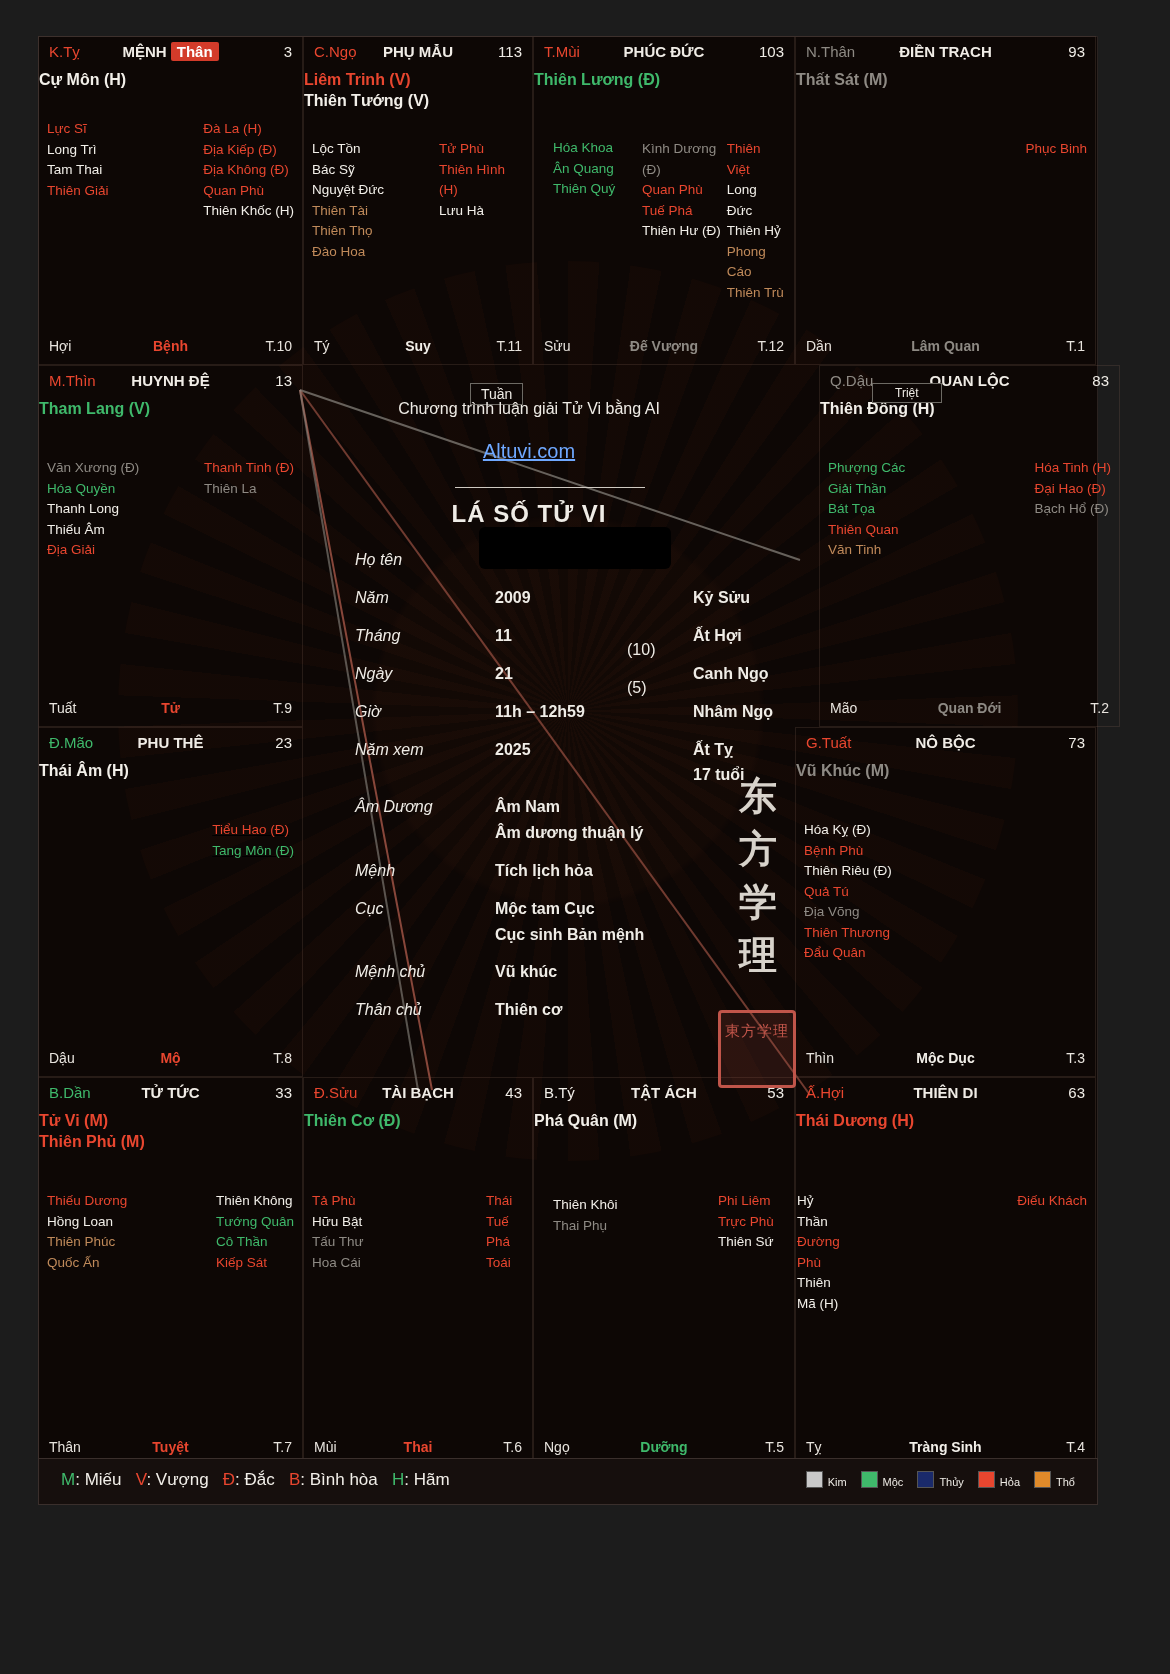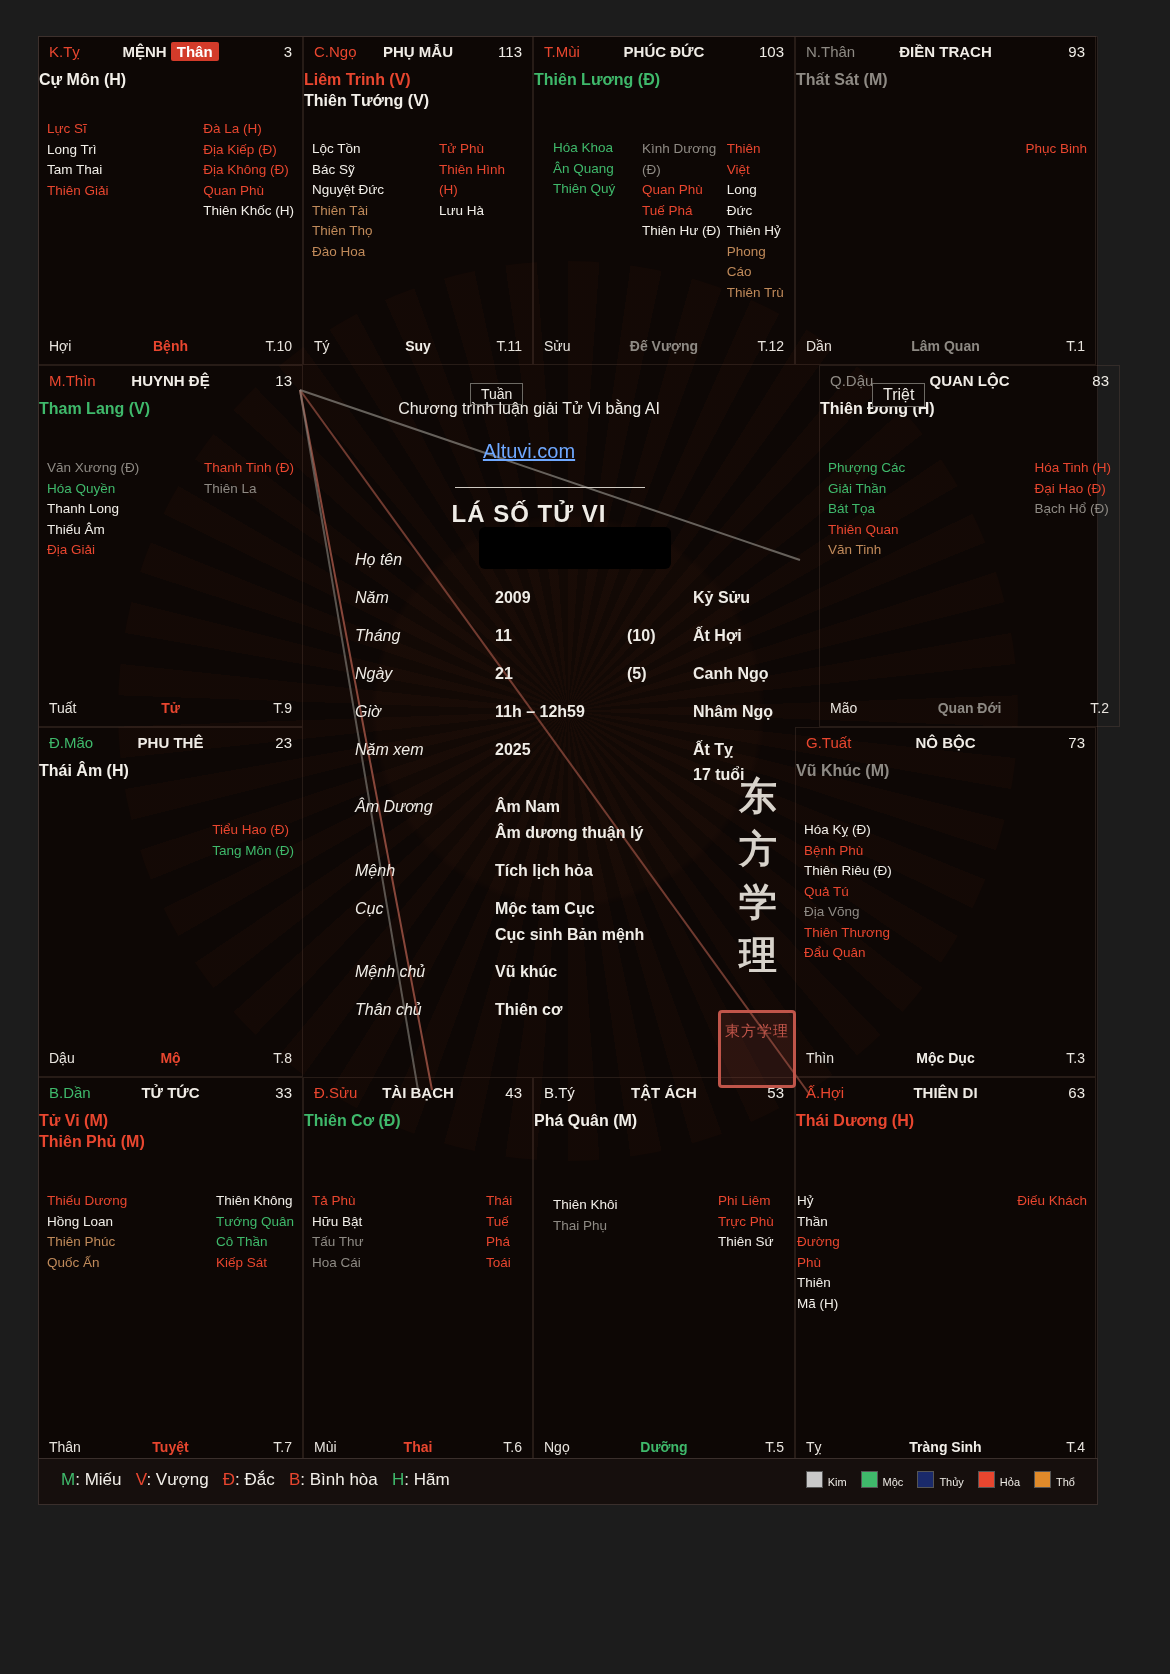--- a/index.html
+++ b/index.html
@@ -26,31 +26,31 @@
   .foot .tn{position:absolute;right:10px;top:0;color:#e8e4de;}
   
   .red{color:#e8462f;}
   .green{color:#3fb96b;}
   .white{color:#f2efe9;}
   .gray{color:#8e8a84;}
   .tan{color:#c08a5a;}
   
   #center{position:absolute;left:295px;top:365px;width:468px;height:725px;}
   #center .tuan{position:absolute;left:175px;top:18px;border:1px solid #6d6a64;color:#efece6;font-size:14px;padding:2px 10px;background:#0d0705;}
-  #triet{position:absolute;left:872px;top:383px;border:1px solid #6d6a64;color:#efece6;font-size:16px;padding:2px 10px;background:#0d0705;z-index:5;}
+  #triet{position:absolute;left:872px;top:383px;border:1px solid #6d6a64;color:#efece6;font-size:12px;padding:2px 22px;background:#0d0705;z-index:5;}
   #ai-line{position:absolute;left:295px;top:400px;width:468px;text-align:center;color:#efece6;font-size:16px;}
   #site{position:absolute;left:295px;top:440px;width:468px;text-align:center;}
   #site a{color:#6fa8ff;font-size:20px;text-decoration:underline;text-align:center;}
   #rule{position:absolute;left:455px;top:487px;width:190px;height:1px;background:#cfcac2;}
   #latitle{position:absolute;left:295px;top:500px;width:468px;text-align:center;color:#efece6;font-size:24px;font-weight:bold;letter-spacing:1px;}
   #redact{position:absolute;left:479px;top:527px;width:192px;height:42px;background:#000;border-radius:6px;}
   .info{position:absolute;font-size:16px;color:#efece6;}
   .info .lbl{position:absolute;left:0;width:132px;font-style:italic;}
   .info .v1{position:absolute;left:140px;font-weight:bold;}
-  .info .v2{position:absolute;left:272px;font-weight:bold;}
+  .info .v2{position:absolute;left:272px;font-weight:normal;margin-top:14px;}
   .info .v3{position:absolute;left:338px;font-weight:bold;}
   #dongphuong{position:absolute;left:728px;top:770px;width:60px;text-align:center;color:#d8d3cb;font-size:38px;line-height:53px;font-weight:bold;}
   #seal{position:absolute;left:718px;top:1010px;width:78px;height:78px;border:3px solid #c0554a;border-radius:4px;
         background:rgba(190,90,75,.15);color:#c0554a;font-size:15px;line-height:17px;text-align:center;padding-top:9px;box-sizing:border-box;letter-spacing:1px;}
   
   svg#lines{position:absolute;left:0;top:0;width:1170px;height:1674px;pointer-events:none;}
   
   #legend{position:absolute;left:38px;top:1458px;width:1058px;height:45px;border:1px solid #3a2f2c;background:#160f0d;}
   #legend .left{position:absolute;left:22px;top:11px;font-size:17px;}
   #legend .right{position:absolute;right:22px;top:12px;font-size:11px;color:#efece6;display:flex;gap:14px;align-items:center;}
@@ -256,21 +256,21 @@
 
   <div class="cell" id="cell-phuthe" style="left:38px;top:727px;width:265px;height:350px;">
     <div class="hdr">
       <span class="branch green">Đ.Mão</span>
       <span class="palace">PHU THÊ</span>
       <span class="num">23</span>
     </div>
     <div class="stars-main white">
       <div>Thái Âm (H)</div>
     </div>
-    <div class="cols" style="top:92px;justify-content:flex-end;">
+    <div class="cols" style="top:92px;justify-content:flex-end;text-decoration:underline;">
       <div class="col">
         <span class="red">Tiểu Hao (Đ)</span>
         <span class="green">Tang Môn (Đ)</span>
       </div>
     </div>
     <div class="foot">
       <span class="br">Dậu</span>
       <span class="st red">Mộ</span>
       <span class="tn">T.8</span>
     </div>

